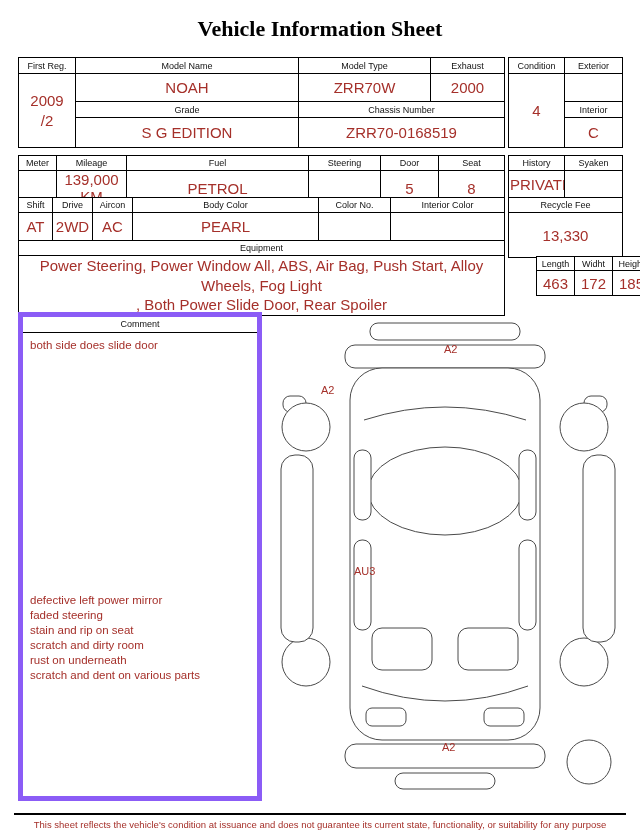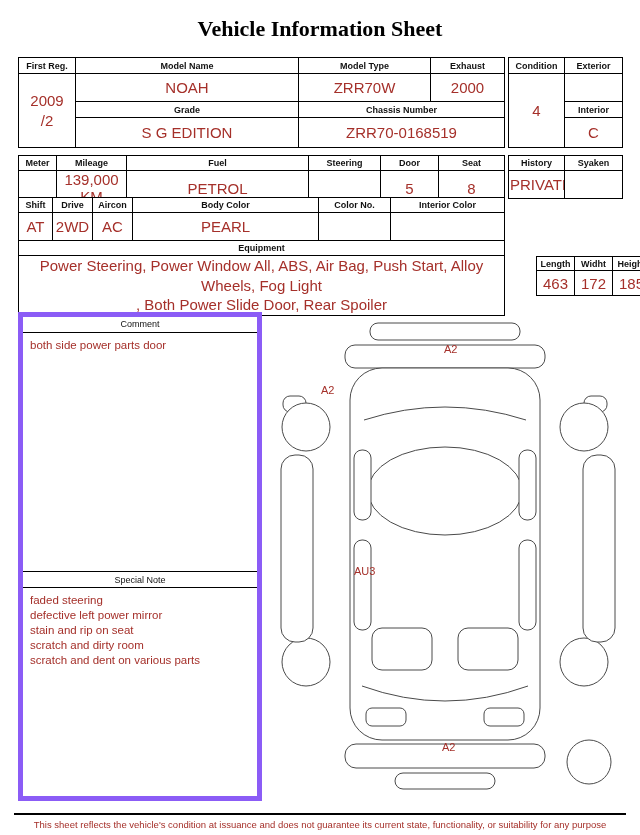--- a/index.html
+++ b/index.html
@@ -5,21 +5,21 @@
   * { margin:0; padding:0; box-sizing:border-box; }
   html,body { background:#fff; }
   body { font-family:"Liberation Sans", sans-serif; }
   .sheet { position:relative; width:640px; height:835px; background:#fff; overflow:hidden;border-radius:23px; }
 
   .title { position:absolute; top:16px; left:0; width:100%; text-align:center;
            font-family:"Liberation Serif", serif; font-size:22px; font-weight:600; color:#000; }
 
   .tbl { border-collapse:collapse; table-layout:fixed; position:absolute; background:#fff; }
   .tbl th, .tbl td { border:1px solid #000; overflow:hidden; }
-  .tbl th { font-size:9px; font-weight:bold; color:#111; text-align:center; vertical-align:middle; padding:0 1px; }
+  .tbl th { font-size:9px; font-weight:normal; color:#111; text-align:center; vertical-align:middle; padding:0 1px; }
   .tbl td { color:#a5302a; text-align:center; vertical-align:middle; padding:0 1px; font-size:15px; }
 
   tr.h14{height:14px} tr.h15{height:15px} tr.h16{height:16px} tr.h25{height:25px}
   tr.h28{height:28px} tr.h30{height:30px} tr.h42{height:42px} tr.h45{height:45px}
 
   .v20{font-size:20px} .v16{font-size:16px} .v15{font-size:15px}
   .v13{font-size:13px} .v10{font-size:10px}
   .pre{white-space:pre-line}
   .firstreg{ text-align:left; padding-left:5px; vertical-align:top; padding-top:5px;
              font-size:17px; line-height:20px; }
@@ -181,20 +181,33 @@
     <tr class="h15">
       <th colspan="6">Equipment</th>
     </tr>
     <tr class="h42">
       <td colspan="6" class="equip">Power Steering, Power Window  All, ABS, Air Bag, Push Start, Alloy Wheels, Fog Light
 , Both Power Slide Door, Rear Spoiler</td>
     </tr>
   </tbody>
     </table>
 
+  <table class="tbl" style="left:508px; top:197px; width:114px;">
+    <colgroup>
+        <col style="width:114px">
+      </colgroup>
+    <tbody>
+        <tr class="h15">
+      <th>Recycle Fee</th>
+    </tr>
+    <tr class="h45">
+      <td class="v15">13,330</td>
+    </tr>
+  </tbody>
+    </table>
 
   <table class="tbl" style="left:536px; top:256px; width:114px;">
     <colgroup>
         <col style="width:38px">
         <col style="width:38px">
         <col style="width:38px">
       </colgroup>
     <tbody>
         <tr class="h14">
       <th>Length</th>
@@ -204,27 +217,27 @@
     <tr class="h25">
       <td class="v13">463</td>
       <td class="v13">172</td>
       <td class="v13">185</td>
     </tr>
   </tbody>
     </table>
 
   <div class="outbox" style="left:18px; top:312px; width:244px; height:489px;">
     <div class="box-header">Comment</div>
-    <div class="comment-body pre">both side power parts door</div>
-    <div class="special-header">Special Note</div>
+    <div class="comment-body pre">both side does slide door</div>
     <div class="special-body">
+      <div>defective left power mirror</div>
       <div>faded steering</div>
-      <div>defective left power mirror</div>
       <div>stain and rip on seat</div>
       <div>scratch and dirty room</div>
+      <div>rust on underneath</div>
       <div>scratch and dent on various parts</div>
     </div>
   </div>
 
   <div class="diagram">
     <svg width="364" height="505" viewBox="0 0 364 505">
       <g fill="#ffffff" stroke="#4a4a4a" stroke-width="1">
 
         <rect x="104" y="13" width="150" height="17" rx="8"></rect>
         <rect x="79" y="35" width="200" height="23" rx="10"></rect>

